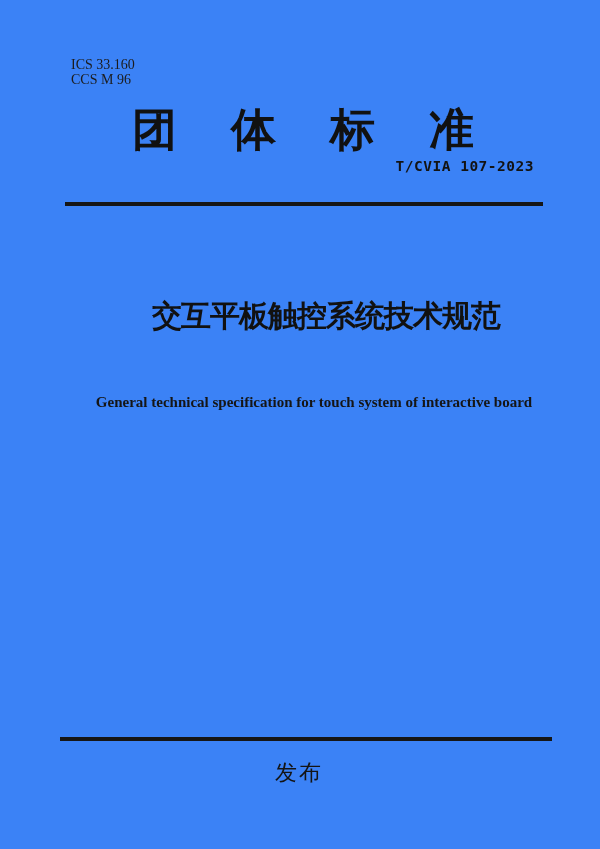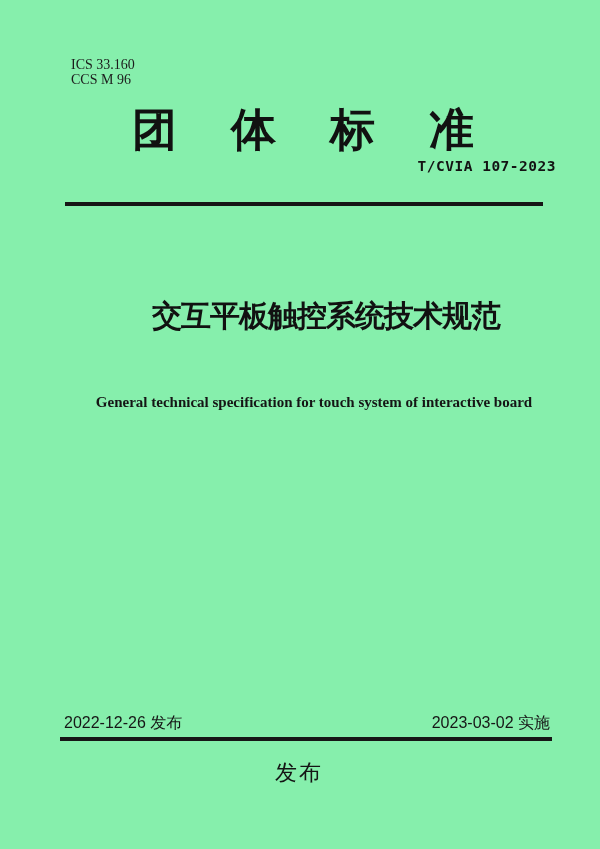--- a/index.html
+++ b/index.html
@@ -4,21 +4,21 @@
 <style>
   html, body {
     margin: 0;
     padding: 0;
     background: #ffffff;
   }
   .page {
     position: relative;
     width: 600px;
     height: 849px;
-    background: #86efac;
+    background: #3b82f6;
     color: #151515;
     overflow: hidden;
     font-family: "Liberation Sans", "DejaVu Sans", sans-serif;
   }
 
   
   .ics-block {
     position: absolute;
     left: 71px;
     top: 58px;
@@ -40,21 +40,21 @@
     font-size: 45px;
     line-height: 1;
     font-weight: 600;
     color: #111;
   }
 
   
   .std-number {
     position: absolute;
     top: 158px;
-    right: 44px;
+    right: 66px;
     font-family: "DejaVu Sans Mono", "Liberation Mono", monospace;
     font-size: 14.5px;
     font-weight: 600;
     letter-spacing: 0.5px;
     color: #131313;
     white-space: nowrap;
   }
 
   .rule {
     position: absolute;
@@ -160,24 +160,20 @@
   </div>
 
   <div class="std-number">T/CVIA 107-2023</div>
 
   <div class="rule rule-top"></div>
 
   <div class="title-zh">交互平板触控系统技术规范</div>
 
   <div class="title-en">General technical specification for touch system of interactive board</div>
 
-  <div class="dates-row">
-    <span>2022-12-26 发布</span>
-    <span>2023-03-02 实施</span>
-  </div>
 
   <div class="rule rule-bottom"></div>
 
   <div class="footer-row">
     <span class="publish-label">发布</span>
   </div>
 
 </div>
 
 </body></html>

